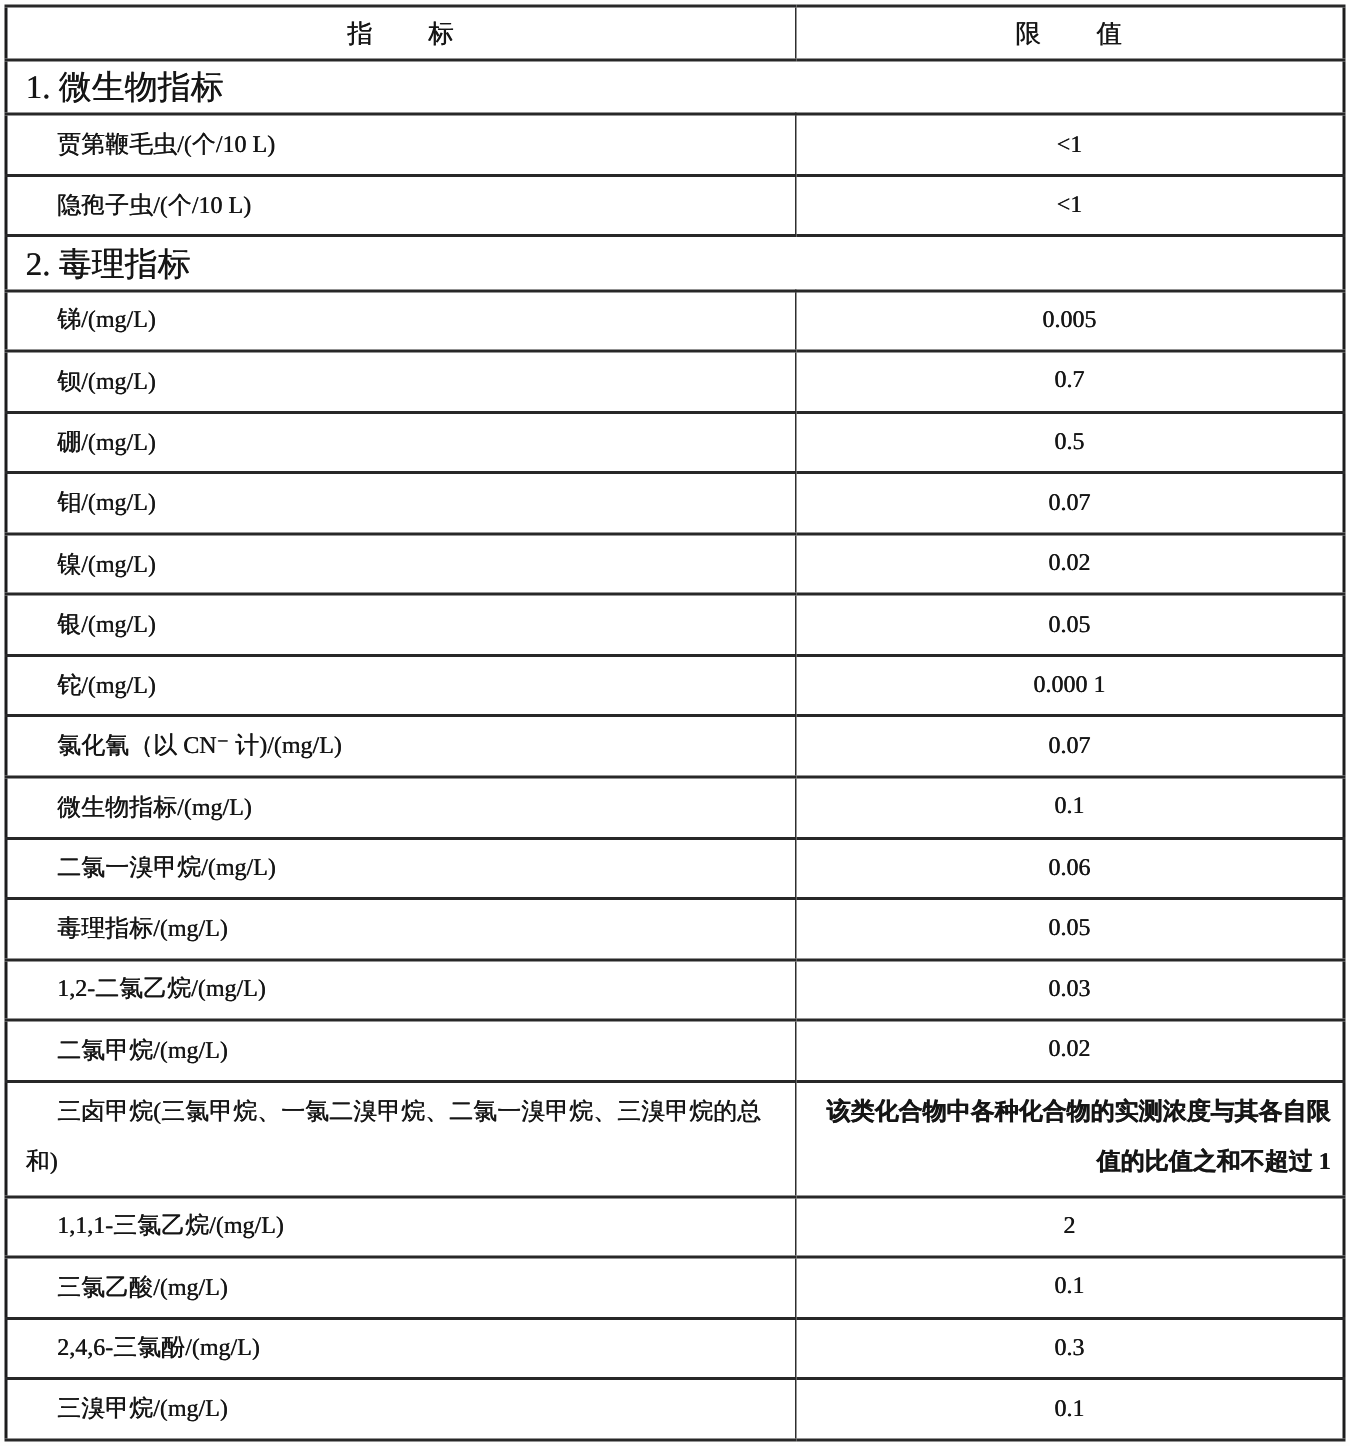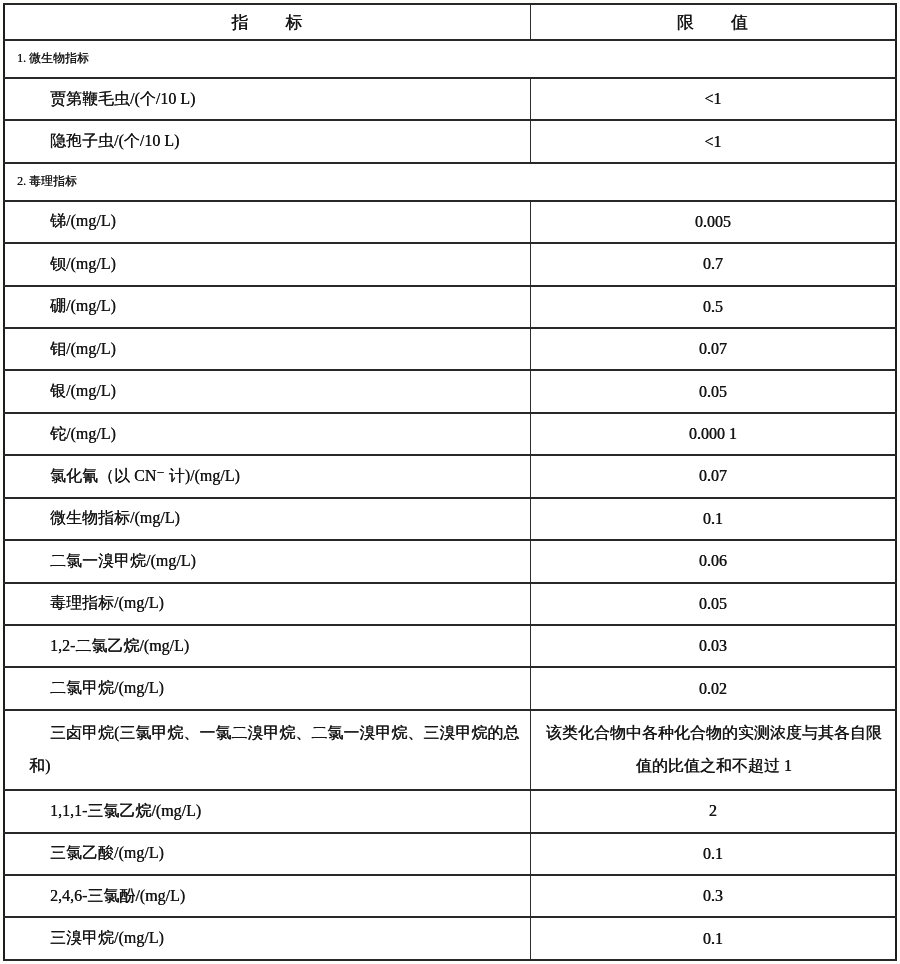--- a/index.html
+++ b/index.html
@@ -40,41 +40,42 @@
   }
   th.col-indicator { width: 58.6%; }
   thead th {
     height: 32px;
     font-size: 17px;
     text-align: center;
     letter-spacing: 1px;
   }
   tr.section-row td {
     height: 30px;
-    font-size: 12px;
+    font-size: 22px;
     text-align: left;
     padding-left: 12px;
   }
   tr.data-row td { height: 34px; font-size: 16px; }
   tr.data-row.tall td { height: 68px; line-height: 2.05; }
   td.indicator-cell {
     text-align: left;
-    padding-left: 24px;
+    padding-left: 12px;
     padding-right: 4px;
     text-indent: 21px; 
   }
   td.limit-cell {
     text-align: center;
     padding: 0 6px;
   }
   td.limit-cell.left {
-    text-align: center;
+    text-align: right;
     padding-left: 10px;
     padding-right: 8px;
     text-indent: 0;
+    font-weight: bold;
   }
 </style>
 </head>
 <body>
 
 <div class="page">
   <table class="std-table">
     <thead>
       <tr>
         <th class="col-indicator">指　　标</th>
@@ -104,20 +105,24 @@
           <td class="indicator-cell">钡/(mg/L)</td>
           <td class="limit-cell">0.7</td>
         </tr>
         <tr class="data-row">
           <td class="indicator-cell">硼/(mg/L)</td>
           <td class="limit-cell">0.5</td>
         </tr>
         <tr class="data-row">
           <td class="indicator-cell">钼/(mg/L)</td>
           <td class="limit-cell">0.07</td>
+        </tr>
+        <tr class="data-row">
+          <td class="indicator-cell">镍/(mg/L)</td>
+          <td class="limit-cell">0.02</td>
         </tr>
         <tr class="data-row">
           <td class="indicator-cell">银/(mg/L)</td>
           <td class="limit-cell">0.05</td>
         </tr>
         <tr class="data-row">
           <td class="indicator-cell">铊/(mg/L)</td>
           <td class="limit-cell">0.000 1</td>
         </tr>
         <tr class="data-row">

